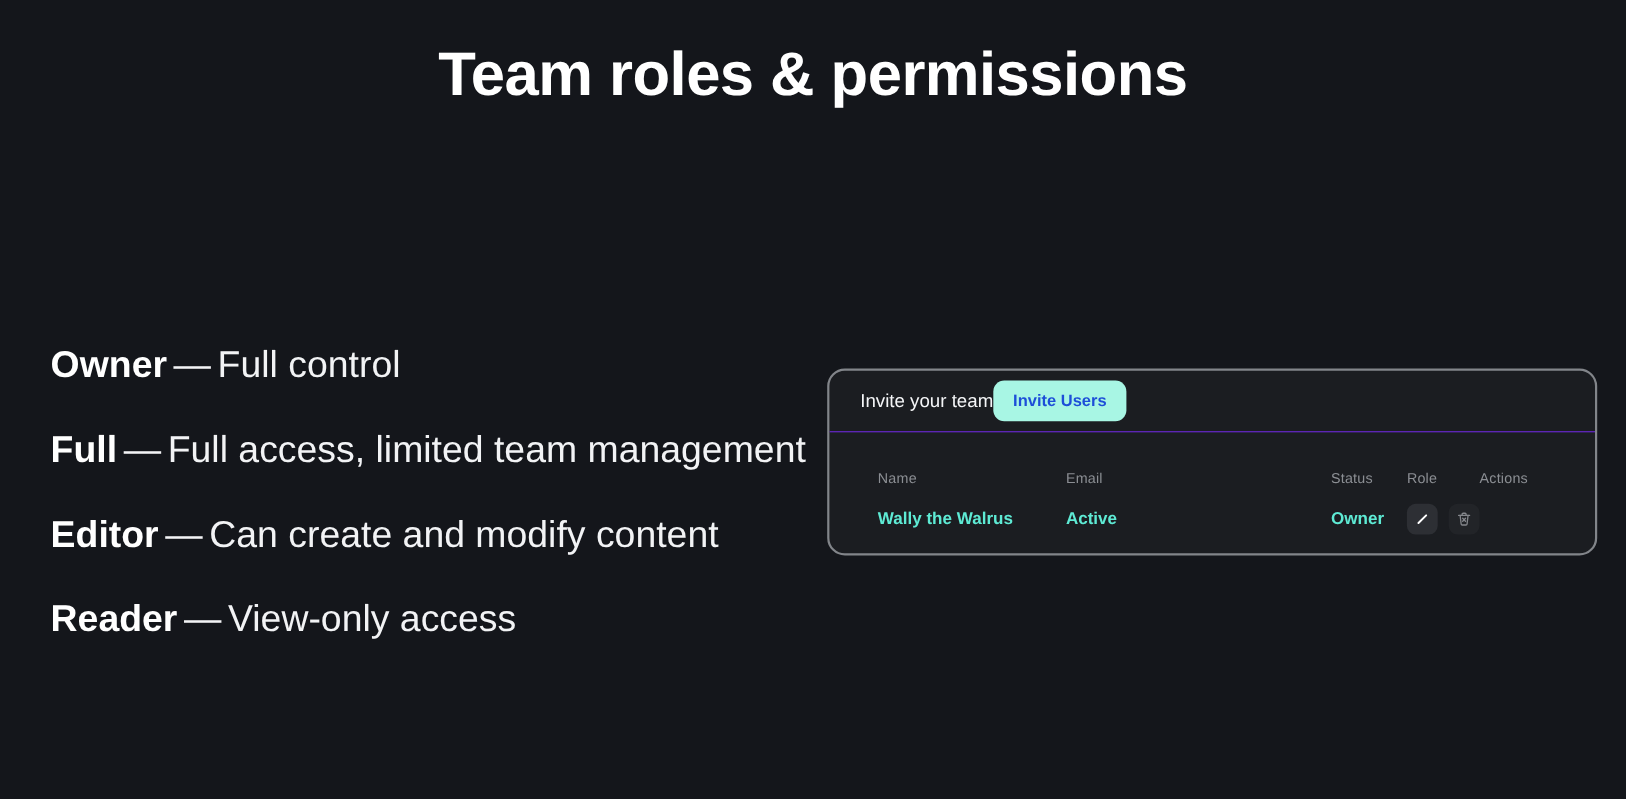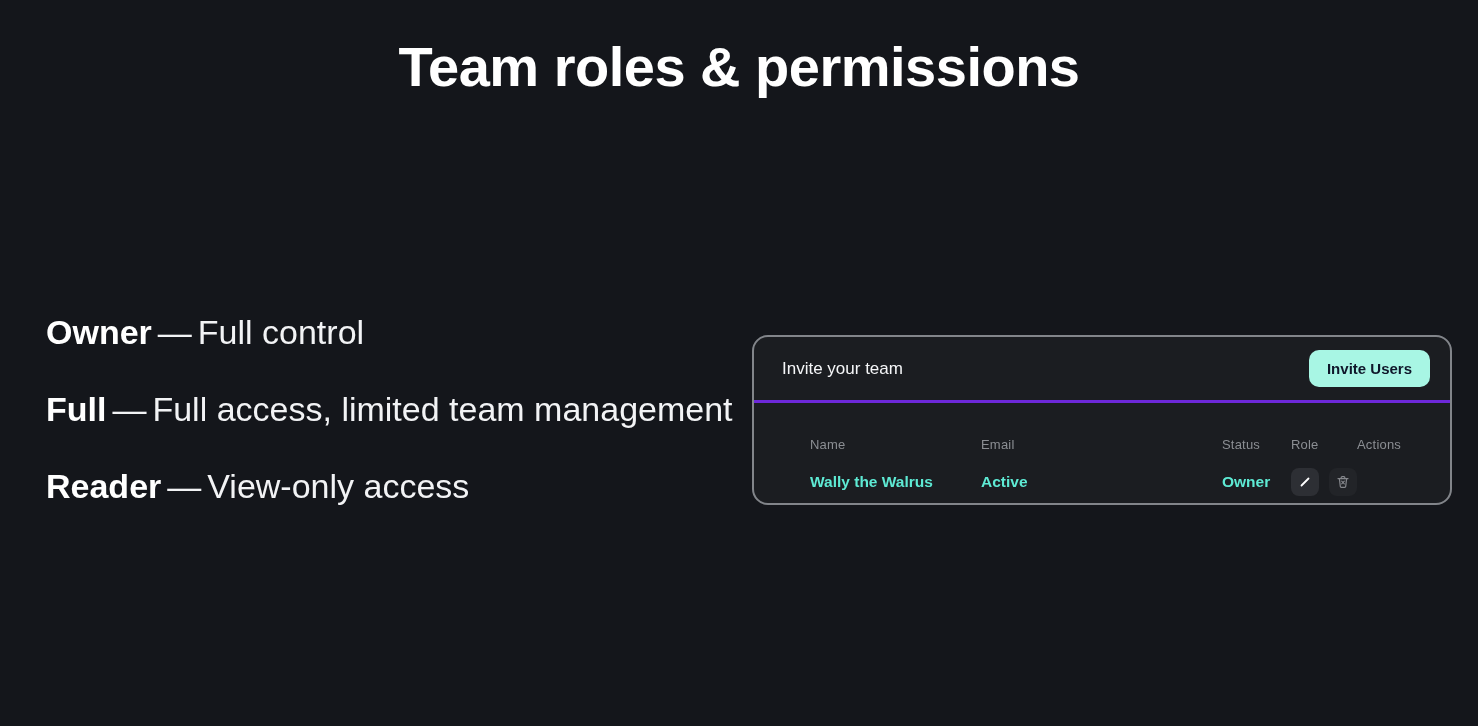--- a/index.html
+++ b/index.html
@@ -44,46 +44,45 @@
   .invite-card {
     position: absolute;
     left: 752px; top: 335px;
     width: 700px; height: 170px;
     background: #1b1d21;
     border: 2px solid #82858a;
     border-radius: 16px;
     overflow: hidden;
   }
   .card-header {
-    height: 66px;
+    height: 56px;
     display: flex;
     align-items: center;
-    justify-content: space-between;
     padding: 0 20px 0 28px;
-    border-bottom: 3px solid #6d28d9;
+    border-bottom: 1px solid #6d28d9;
   }
   .card-title {
     font-size: 17px;
     font-weight: 500;
     color: #f5f6f8;
   }
   .invite-btn {
     background: #a8f6e4;
-    color: #0f172a;
+    color: #1d4ed8;
     border: none;
     font-family: "Liberation Sans", sans-serif;
     font-size: 15px;
     font-weight: 700;
     padding: 10px 18px;
     border-radius: 10px;
     cursor: pointer;
   }
 
   .card-table {
-    padding: 0 20px 0 56px;
+    padding: 0 20px 0 44px;
   }
   .t-row {
     display: grid;
     grid-template-columns: 171px 241px 69px 66px 1fr;
     align-items: center;
   }
   .t-head {
     margin-top: 34px;
     font-size: 13px;
     font-weight: 500;
@@ -114,20 +113,23 @@
 <body>
 
 <h1 class="page-title">Team roles &amp; permissions</h1>
 
 <div class="roles">
   <div class="role-line">
     <span class="role-name">Owner</span><span class="sep">—</span><span>Full control</span>
   </div>
   <div class="role-line">
     <span class="role-name">Full</span><span class="sep">—</span><span>Full access, limited team management</span>
+  </div>
+  <div class="role-line">
+    <span class="role-name">Editor</span><span class="sep">—</span><span>Can create and modify content</span>
   </div>
   <div class="role-line">
     <span class="role-name">Reader</span><span class="sep">—</span><span>View-only access</span>
   </div>
 </div>
 
 <div class="invite-card">
   <div class="card-header">
     <div class="card-title">Invite your team</div>
     <button class="invite-btn">Invite Users</button>

